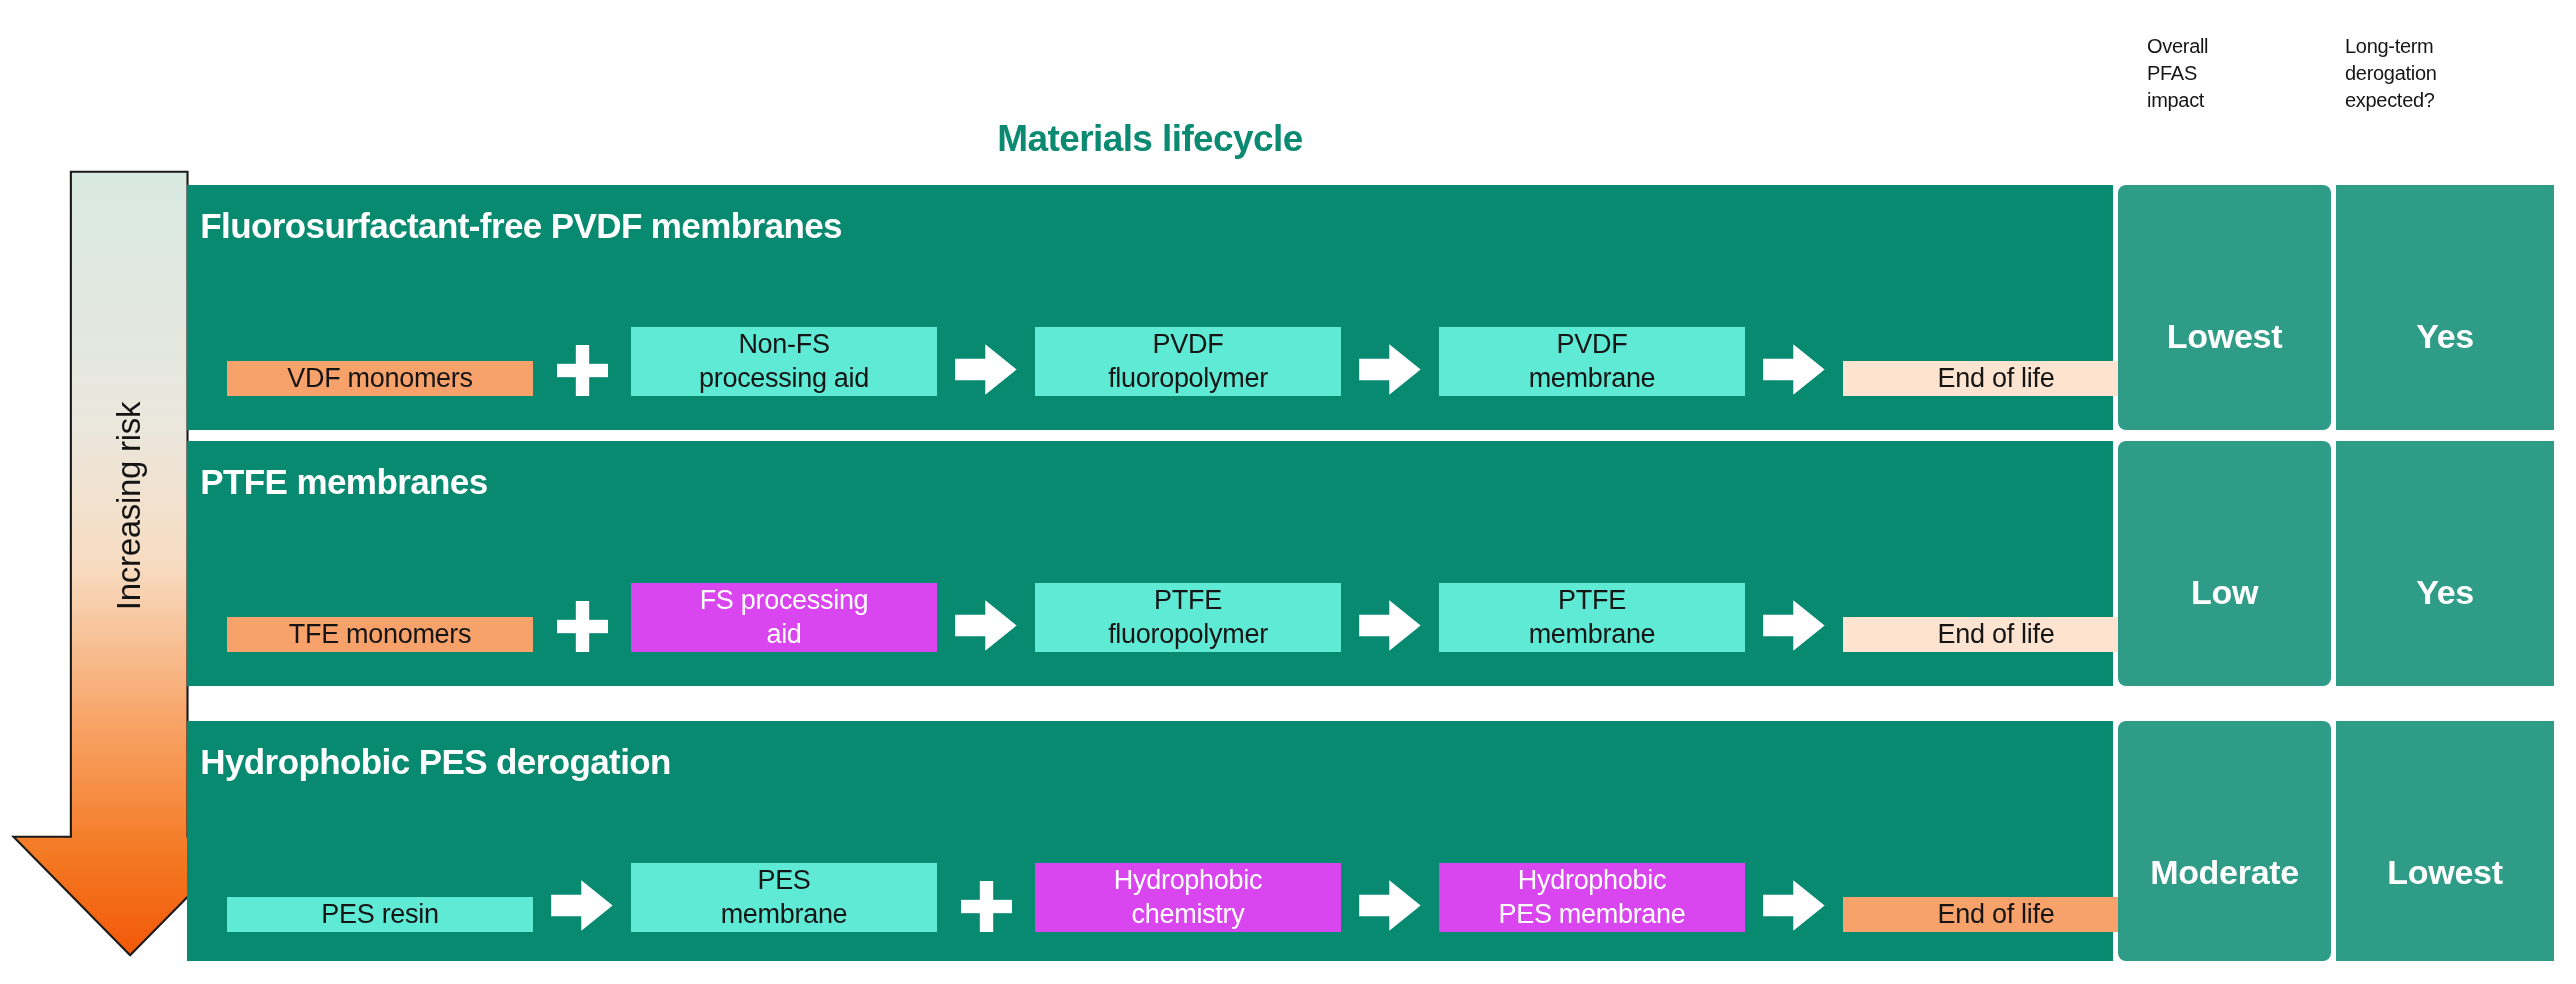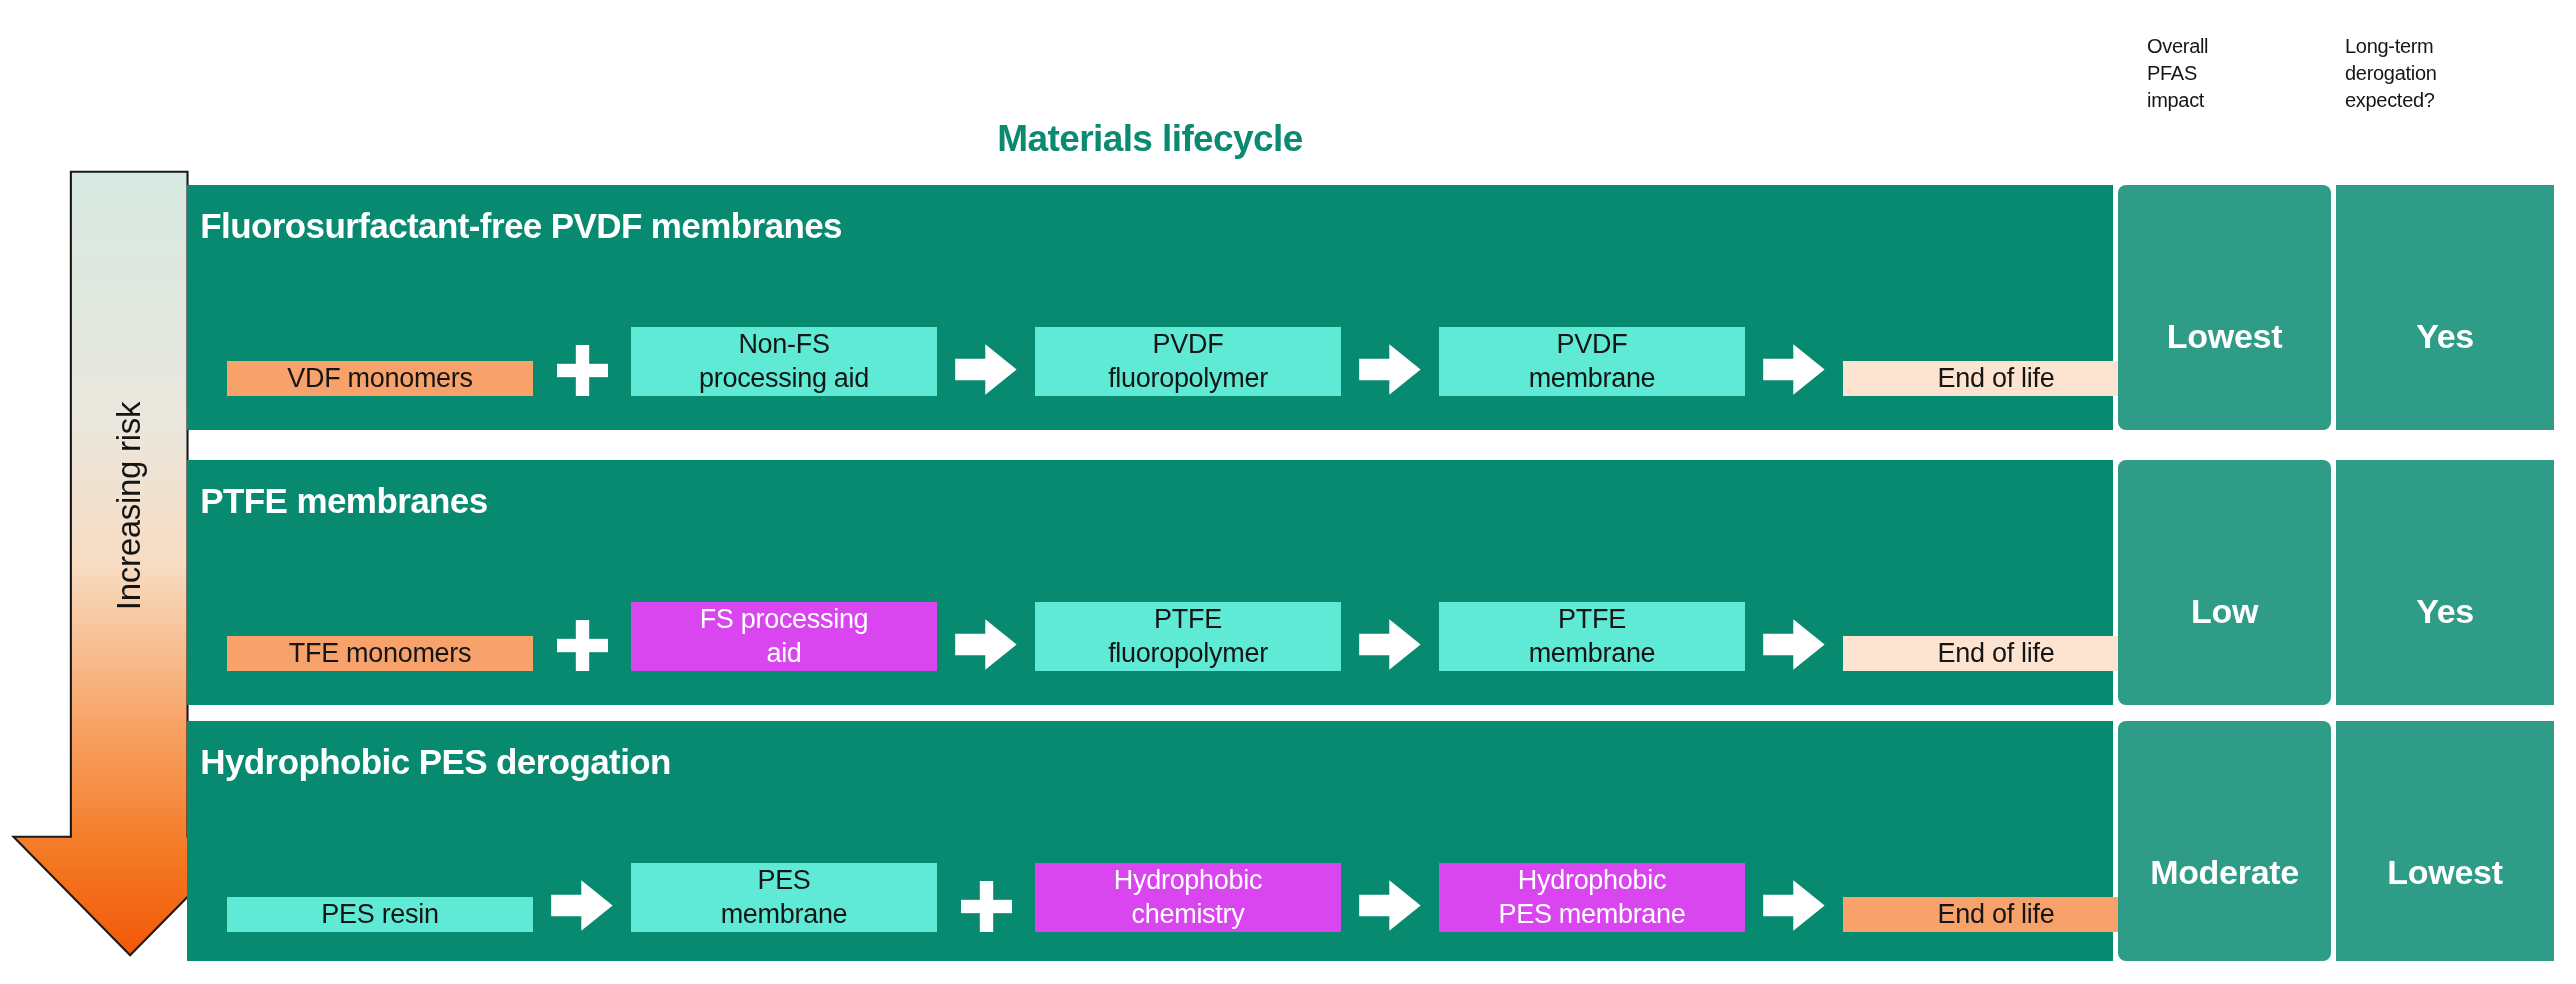--- a/index.html
+++ b/index.html
@@ -29,21 +29,21 @@
     display:flex;align-items:center;justify-content:center;
   }
   .risk-label-wrap span{
     transform:rotate(-90deg);white-space:nowrap;font-size:33px;color:#141414;
     letter-spacing:-0.3px;
   }
 
   
   .row{position:absolute;left:0;width:2576px;z-index:2;}
   .row1{top:185px;height:245px;}
-  .row2{top:460px;height:245px;}
+  .row2{top:441px;height:245px;}
   .row3{top:721px;height:240px;}
 
   .band{
     position:absolute;left:187px;width:1926px;top:0;height:100%;
     background:#078A70;
   }
   .row-header{
     position:absolute;left:13.3px;top:20.5px;margin:0;
     font-size:35px;font-weight:bold;color:#ffffff;letter-spacing:-0.6px;
   }

